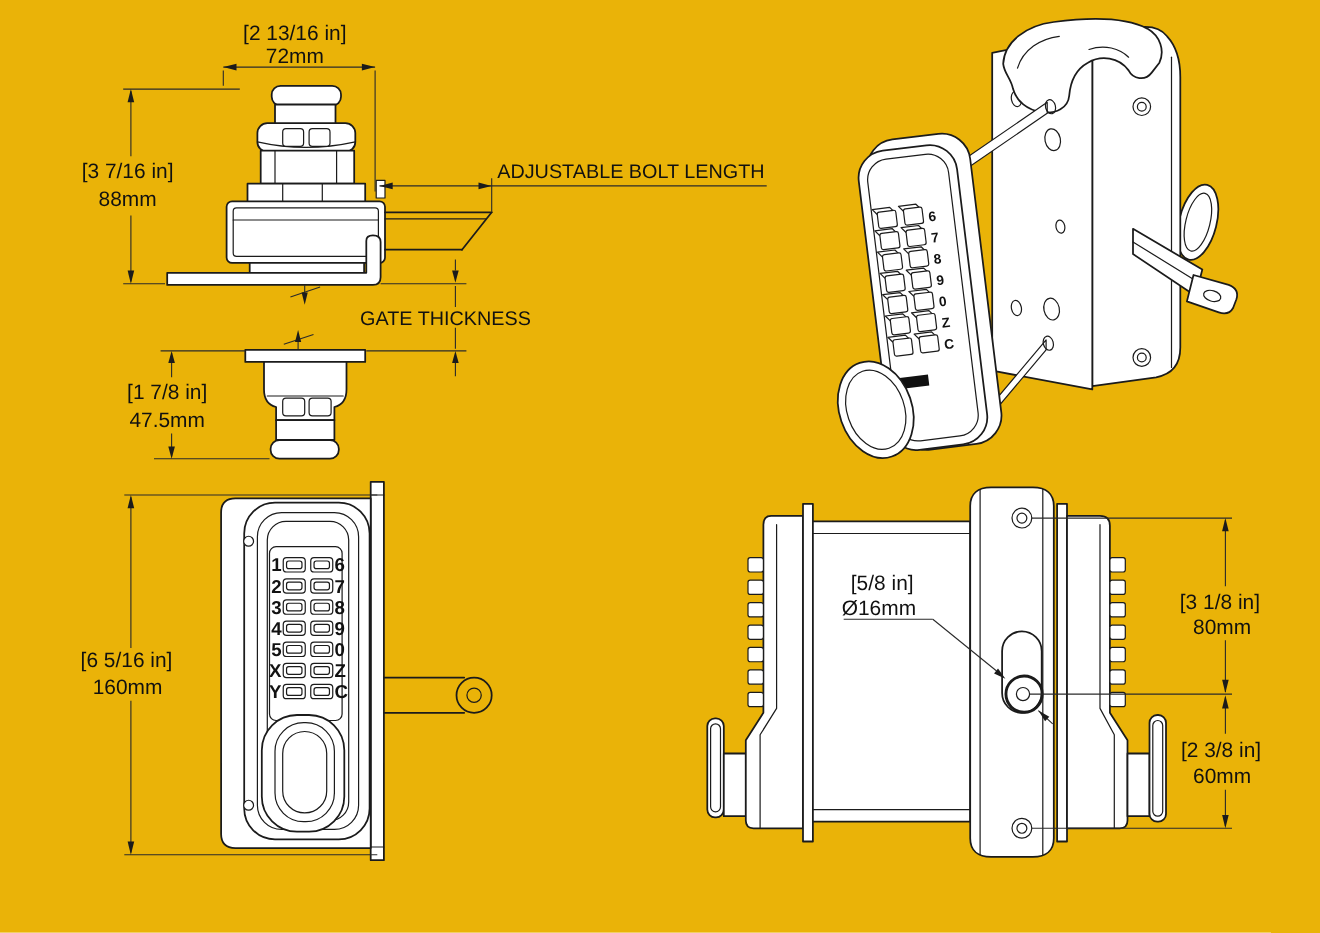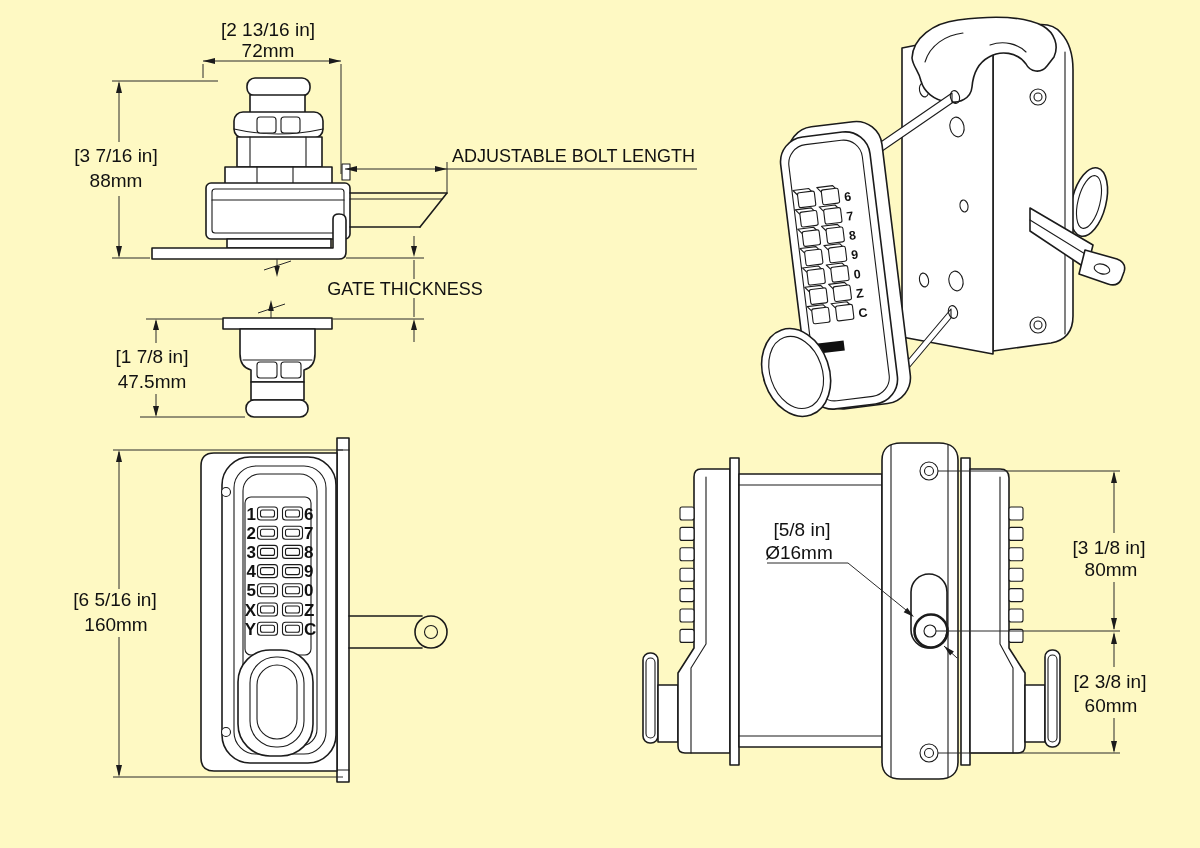--- a/index.html
+++ b/index.html
@@ -1,16 +1,16 @@
 <!DOCTYPE html>
 <html><head>
 <meta charset="utf-8">
 <style>
   html,body{margin:0;padding:0;background:#fff;}
-  #page{position:relative;width:1200px;height:848px;background:#fef9c3;overflow:hidden;
+  #page{position:relative;width:1200px;height:848px;background:#eab308;overflow:hidden;
         font-family:"Liberation Sans",sans-serif;text-decoration:underline;}
   svg{display:block;}
   .ln{fill:none;stroke:#1b1b1b;stroke-width:1.6;stroke-linejoin:round;stroke-linecap:round;}
   .ln2{fill:none;stroke:#1b1b1b;stroke-width:1.1;stroke-linejoin:round;stroke-linecap:round;}
   .fw{fill:#ffffff;stroke:#1b1b1b;stroke-width:1.6;stroke-linejoin:round;}
   .fw2{fill:#ffffff;stroke:#1b1b1b;stroke-width:1.1;stroke-linejoin:round;}
   .dim{fill:none;stroke:#2a2a2a;stroke-width:1;}
   .arr{fill:#1b1b1b;stroke:none;}
   .thick{fill:none;stroke:#1b1b1b;stroke-width:2.6;}
   .dtxt{font-size:19px;fill:#111;}

